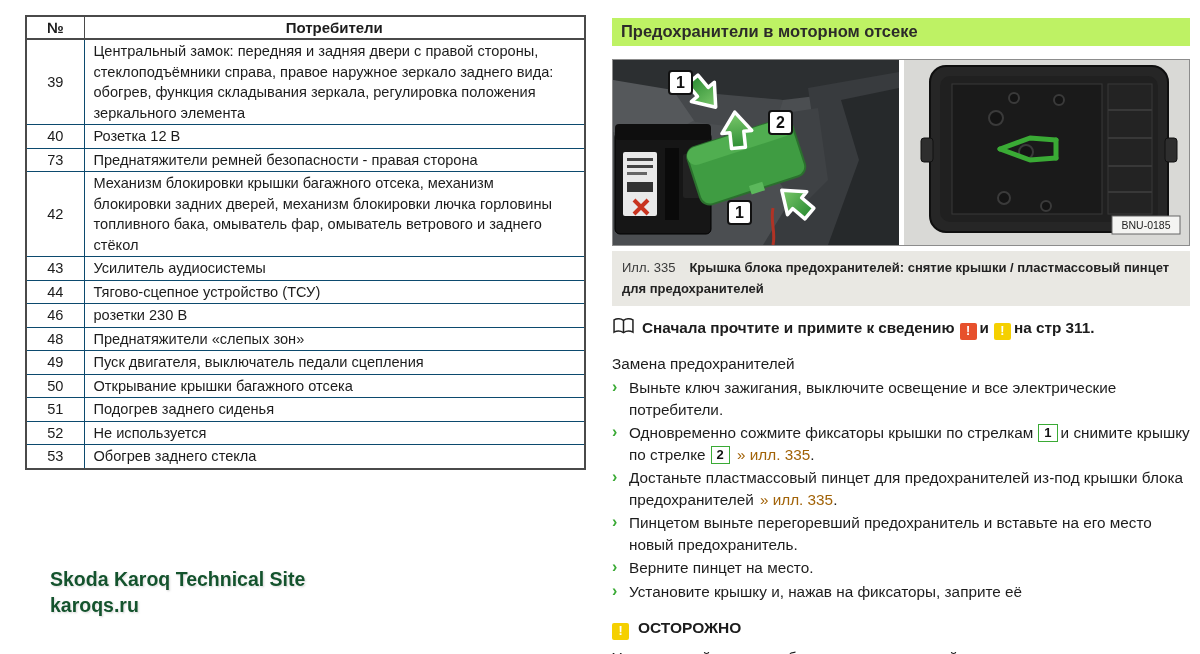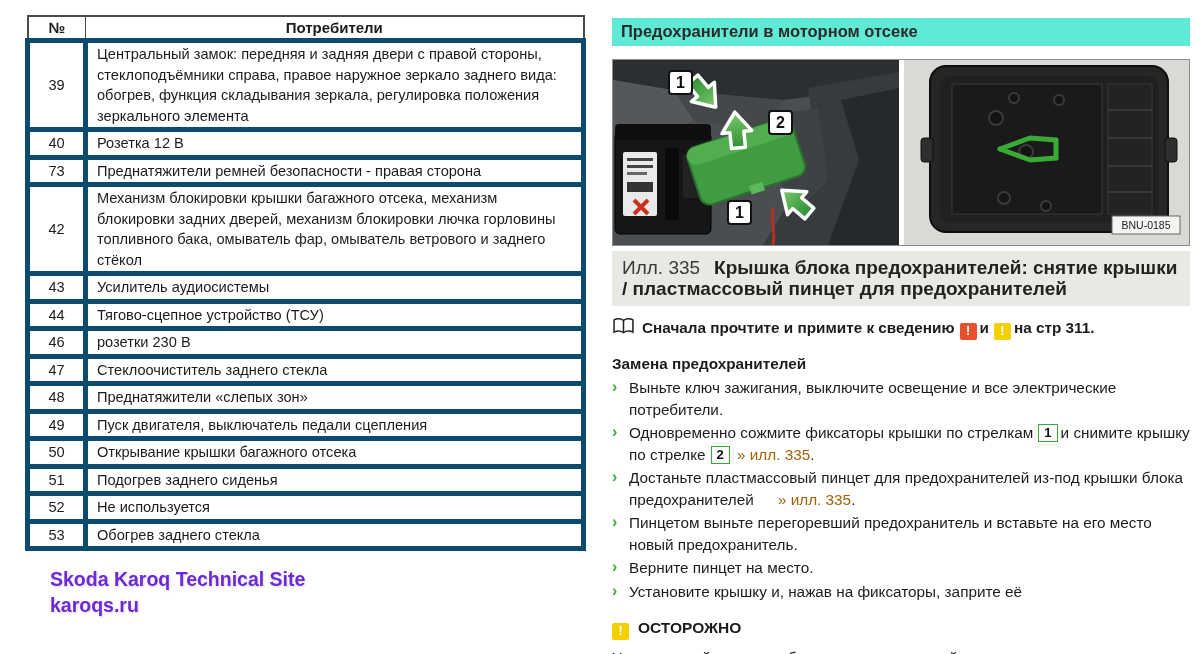--- a/index.html
+++ b/index.html
@@ -11,58 +11,58 @@
   }
 
   
   .left-col { position:absolute; left:25px; top:15px; width:561px; }
   table.fuse-table { border-collapse:collapse; width:100%; border:2px solid #4a4a4a; }
   table.fuse-table th {
     border:1px solid #4a4a4a; border-bottom:2px solid #4a4a4a;
     font-size:15px; font-weight:bold; padding:2px 8px; text-align:center;
   }
   table.fuse-table td {
-    border:5px solid #0c4a6e; font-size:14.6px; line-height:20.5px;
+    border:1px solid #0c4a6e; font-size:14.6px; line-height:20.5px;
     padding:1px 9px; vertical-align:middle;
   }
   td.col-num { width:58px; text-align:center; font-size:15px; }
 
   .footer { position:absolute; left:50px; top:566px; line-height:26px; }
   .footer div, .footer a {
-    font-weight:bold; font-size:19.5px; color:#6d28d9; text-decoration:none;
+    font-weight:bold; font-size:19.5px; color:#14532d; text-decoration:none;
     text-shadow:0 0 3px #ffffff, 1px 1px 2px rgba(110,110,110,0.35);
   }
 
   
   .right-col { position:absolute; left:612px; top:18px; width:578px; }
   .section-header {
-    background:#5eead4; color:#2c2b29; font-weight:bold;
+    background:#bef264; color:#2c2b29; font-weight:bold;
     font-size:16.5px; padding:4px 9px 5px;
   }
   .figure { display:flex; gap:5px; margin-top:13px; border:1px solid #8c8c8c; background:#fff; }
   .figure svg { display:block; }
 
   .caption {
     background:#e9e8e3; margin-top:5px; padding:6px 10px 7px;
-    font-size:19px; line-height:21px;
+    font-size:13px; line-height:21px;
   }
   .caption-label { margin-right:14px; color:#3a3a3a; }
   .caption-text { font-weight:bold; color:#222; }
 
   .note { margin-top:12px; font-weight:bold; font-size:15.3px; line-height:20px; }
   .note .book { vertical-align:-2px; margin-right:7px; }
   .badge {
     display:inline-block; width:17px; height:17px; border-radius:2px;
     color:#fff; font-weight:bold; text-align:center; line-height:17px;
     font-size:12.5px; vertical-align:-2px; margin:0 3px;
   }
   .badge.red { background:#e7502c; }
   .badge.yellow { background:#f5d000; }
 
-  .steps-title { font-weight:bold; font-size:15.3px; margin-top:15px; }
+  .steps-title { font-weight:normal; font-size:15.3px; margin-top:15px; }
   ul.steps { list-style:none; margin:4px 0 0; padding:0; font-size:15.3px; line-height:21.5px; }
   ul.steps li { position:relative; padding-left:17px; margin-top:2px; }
   ul.steps .marker { position:absolute; left:0; top:-1px; color:#3aaa35; font-weight:bold; font-size:16px; }
   .numbox {
     display:inline-block; border:1.6px solid #3aaa35; background:#fff; color:#111;
     padding:0 5px; font-weight:bold; font-size:13px; line-height:16px;
     margin:0 3px; vertical-align:1px;
   }
   .xref { color:#a16207; text-decoration:none; }
 
@@ -112,24 +112,20 @@
           <td class="col-num">44</td>
           <td>Тягово-сцепное устройство (ТСУ)</td>
         </tr>
 
 
         <tr>
           <td class="col-num">46</td>
           <td>розетки 230 В</td>
         </tr>
 
-        <tr>
-          <td class="col-num">47</td>
-          <td>Стеклоочиститель заднего стекла</td>
-        </tr>
 
         <tr>
           <td class="col-num">48</td>
           <td>Преднатяжители «слепых зон»</td>
         </tr>
 
         <tr>
           <td class="col-num">49</td>
           <td>Пуск двигателя, выключатель педали сцепления</td>
         </tr>
@@ -271,21 +267,21 @@
   <div class="steps-title">Замена предохранителей</div>
 
   <ul class="steps">
     <li>
       <span class="marker">›</span><span style="margin-right: 2px;">Выньте ключ зажигания, выключите освещение и все электрические потребители.</span>
     </li>
     <li>
       <span class="marker">›</span><span style="margin-right: 2px;">Одновременно сожмите фиксаторы крышки по стрелкам</span><span class="numbox">1</span><span style="margin-right: 2px;">и снимите крышку по стрелке</span><span class="numbox">2</span> <a href="#" class="xref">» илл. 335</a><span>.</span>
     </li>
     <li>
-      <span class="marker">›</span><span style="margin-right: 20px;">Достаньте пластмассовый пинцет для предохранителей из-под крышки блока предохранителей</span> <a href="#" class="xref">» илл. 335</a><span>.</span>
+      <span class="marker">›</span><span style="margin-right: 2px;">Достаньте пластмассовый пинцет для предохранителей из-под крышки блока предохранителей</span> <a href="#" class="xref">» илл. 335</a><span>.</span>
     </li>
     <li>
       <span class="marker">›</span><span style="margin-right: 19px;">Пинцетом выньте перегоревший предохранитель и вставьте на его место новый предохранитель.</span>
     </li>
     <li>
       <span class="marker">›</span><span style="margin-right: 2px;">Верните пинцет на место.</span>
     </li>
     <li>
       <span class="marker">›</span><span style="margin-right: 2px; margin-top: 24px;">Установите крышку и, нажав на фиксаторы, заприте её</span>
     </li>

